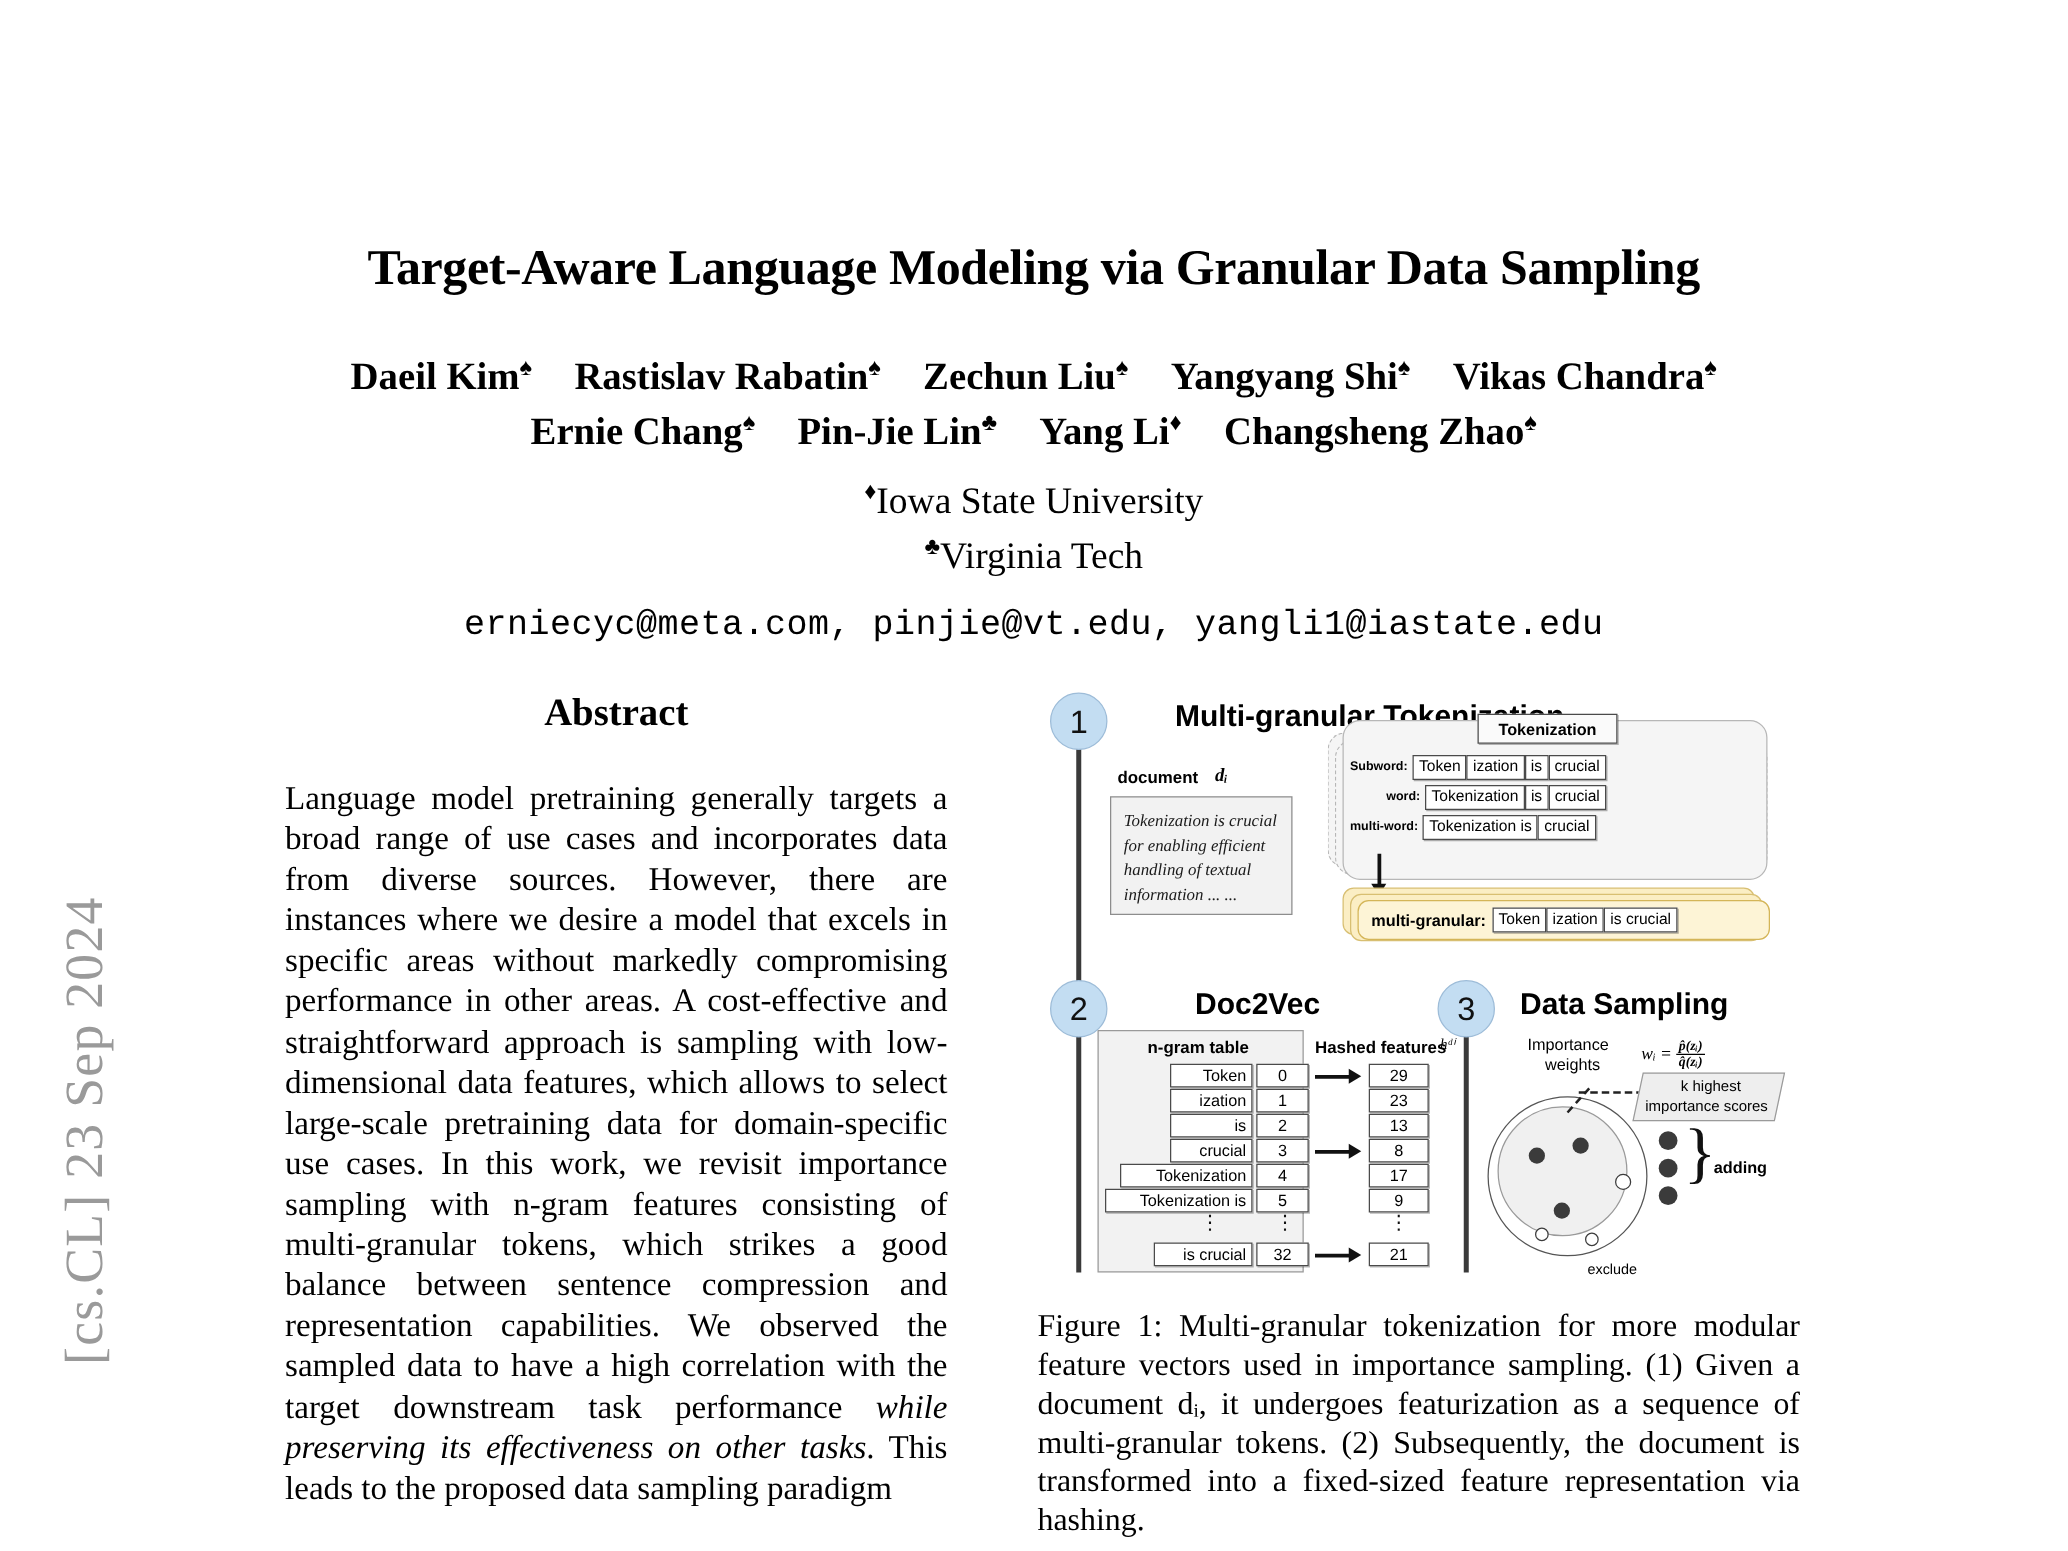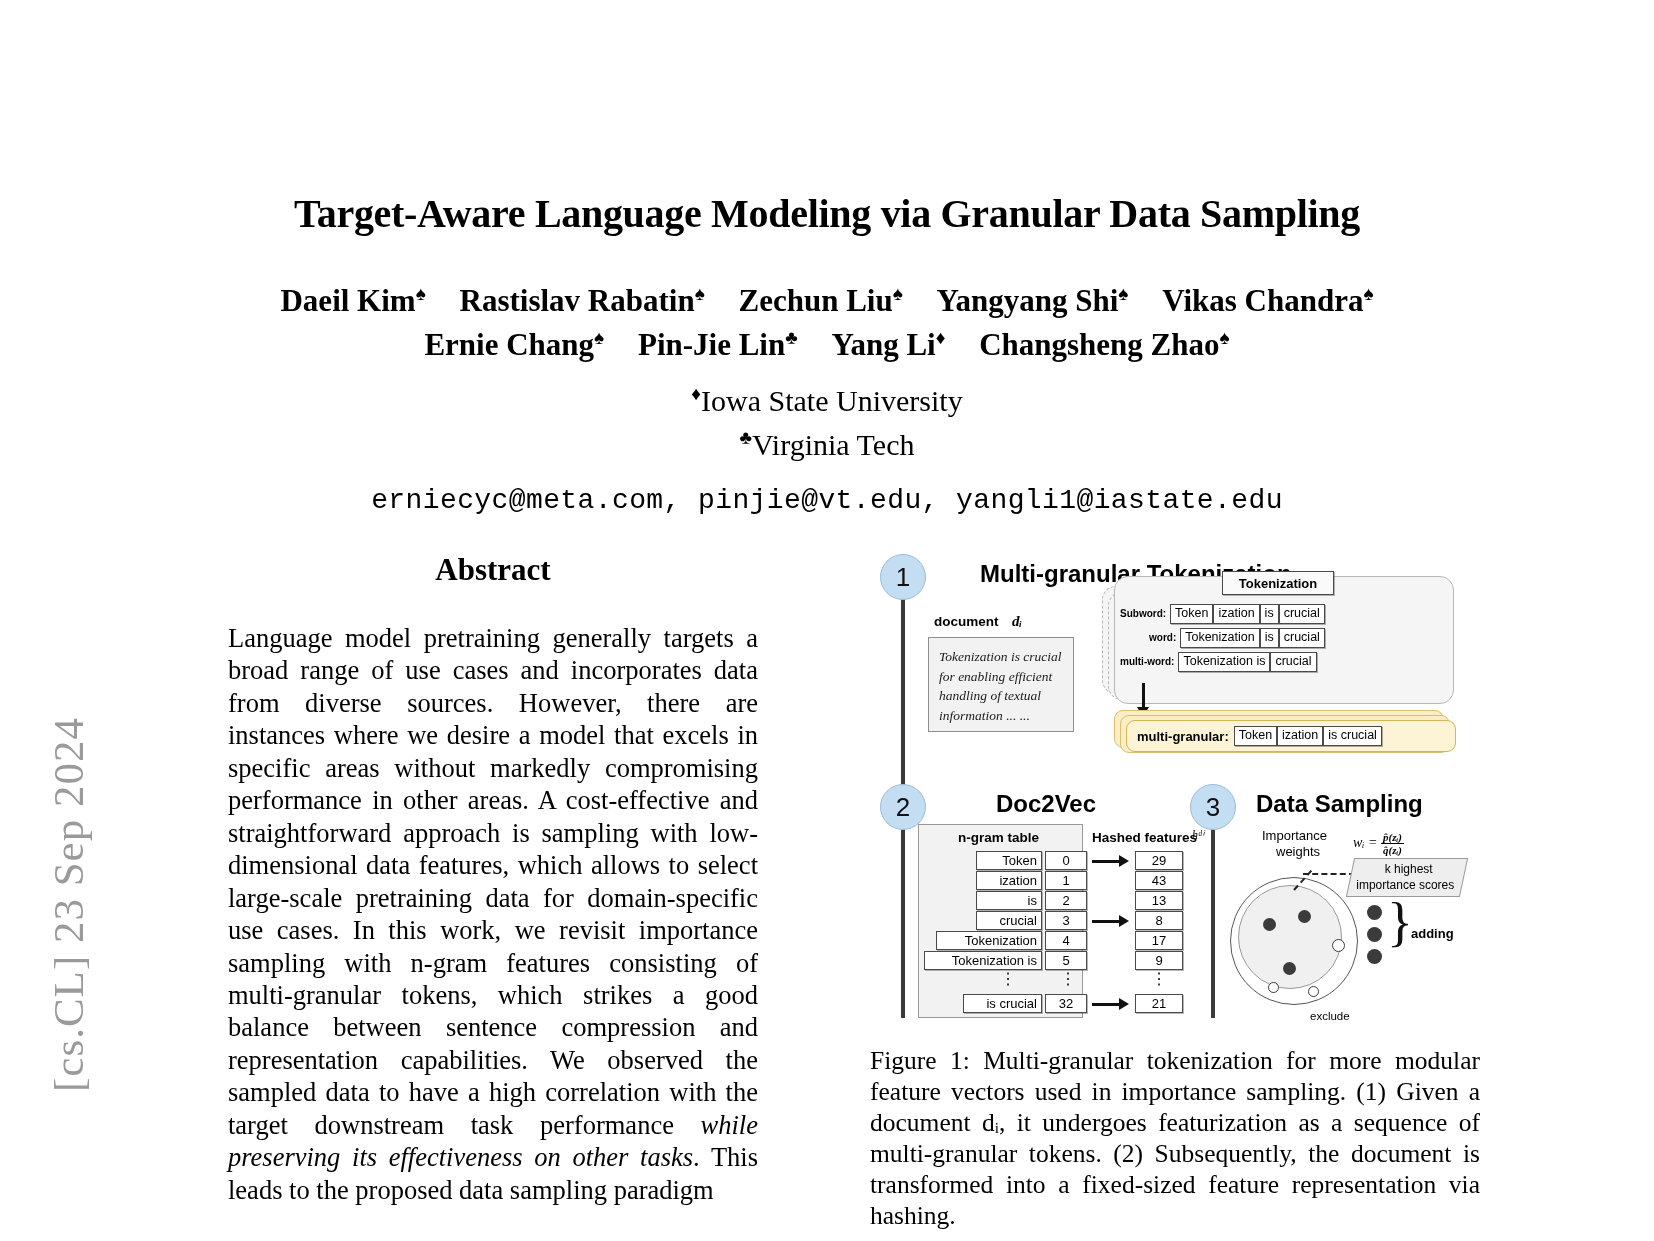--- a/index.html
+++ b/index.html
@@ -76,21 +76,20 @@
     letter-spacing: 0.4px;
   }
 
   
   .columns {
     position: absolute;
     top: 552px;
     left: 0;
     width: 1654px;
     display: flex;
-    gap: 40px;
   }
   .col-left { width: 530px; margin-left: 228px; }
   .col-right { width: 610px; margin-left: 72px; }
 
   .abstract-head {
     text-align: center;
     font-size: 31px;
     font-weight: bold;
     margin-bottom: 34px;
   }
@@ -455,21 +454,21 @@
         <div class="cellbox" style="left:175px; top:442px; width:42px; height:19px;">32</div>
 
         <div class="mini-label" style="left:222px; top:278px;">Hashed features</div>
         <div class="mini-label" style="left:322px; top:274px; font-family:'Liberation Serif',serif; font-style:italic; font-weight:normal; font-size:12px;">hᵈⁱ</div>
 
         <div class="h-arrow" style="left:222px; top:308px; width:28px;"></div>
         <div class="h-arrow" style="left:222px; top:368px; width:28px;"></div>
         <div class="h-arrow" style="left:222px; top:451px; width:28px;"></div>
 
         <div class="cellbox" style="left:265px; top:299px; width:48px; height:19px;">29</div>
-        <div class="cellbox" style="left:265px; top:319px; width:48px; height:19px;">43</div>
+        <div class="cellbox" style="left:265px; top:319px; width:48px; height:19px;">23</div>
         <div class="cellbox" style="left:265px; top:339px; width:48px; height:19px;">13</div>
         <div class="cellbox" style="left:265px; top:359px; width:48px; height:19px;">8</div>
         <div class="cellbox" style="left:265px; top:379px; width:48px; height:19px;">17</div>
         <div class="cellbox" style="left:265px; top:399px; width:48px; height:19px;">9</div>
         <div class="vdots" style="left:277px; top:424px; width:24px;">⋮</div>
         <div class="cellbox" style="left:265px; top:442px; width:48px; height:19px;">21</div>
 
         <div class="step-badge" style="left:320px; top:232px;">3</div>
         <div class="spine" style="left:341px; top:276px; height:190px;"></div>
         <div class="panel-title" style="left:386px; top:238px;">Data Sampling</div>

